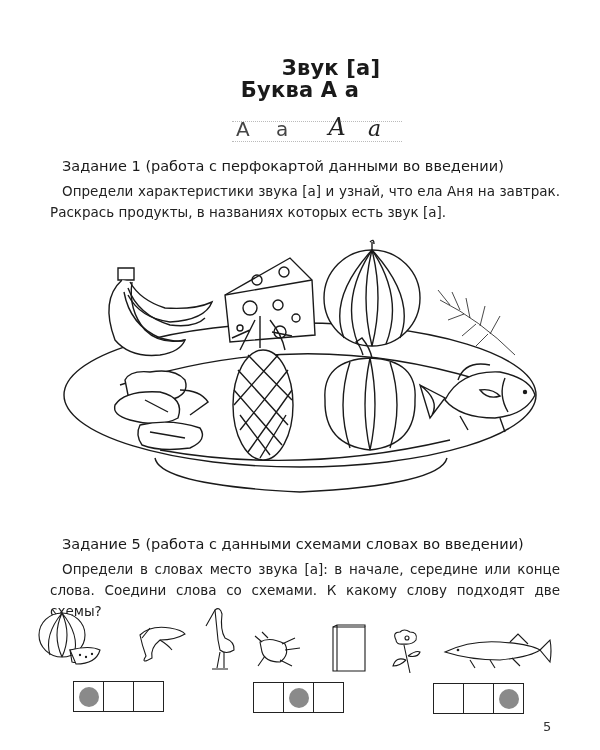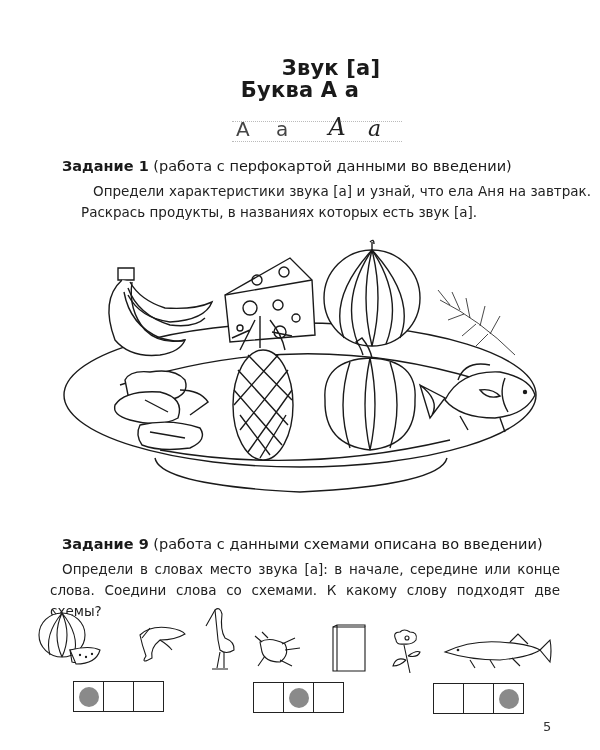--- a/index.html
+++ b/index.html
@@ -23,21 +23,21 @@
     .letters span {
       position: absolute; bottom: 4px; font-size: 20px; color: #444;
     }
     .letters .print { font-family: "DejaVu Sans", sans-serif; font-weight: normal; }
     .letters .script {
       font-family: "DejaVu Serif", serif; font-style: italic; color: #222;
     }
     .task-heading {
       left: 62px; font-size: 14.5px; white-space: nowrap;
     }
-    .task-heading b { font-weight: bold; }
+    .task-heading b { font-weight: normal; }
     .body-text {
       left: 50px; width: 510px; font-size: 13.5px; line-height: 21px;
       text-align: justify; text-indent: 12px; color: #222;
     }
     .scheme {
       display: flex; height: 29px; border: 1px solid #222;
     }
     .scheme .cell {
       width: 29px; height: 29px; border-right: 1px solid #222;
       display: flex; align-items: center; justify-content: center;
@@ -62,21 +62,21 @@
   <span class="print" style="left:4px;">А</span>
   <span class="print" style="left:44px;">а</span>
   <span class="script" style="left:96px; font-size:24px;">А</span>
   <span class="script" style="left:136px; font-size:22px;">а</span>
 </div>
 
 <div class="abs task-heading" style="top:158px;">
   <b>Задание 1</b>
   <span>(работа с перфокартой данными во введении)</span>
 </div>
-<div class="abs body-text" style="top:181px;margin-left:31px;">Определи характеристики звука [а] и узнай, что ела Аня на завтрак. Раскрась продукты, в названиях которых есть звук [а].</div>
+<div class="abs body-text" style="top:181px;">Определи характеристики звука [а] и узнай, что ела Аня на завтрак. Раскрась продукты, в названиях которых есть звук [а].</div>
 
 <svg style="left:60px; top:240px;" width="480" height="270" viewBox="0 0 480 270" fill="none" stroke="#1a1a1a" stroke-width="1.4">
 
   <path d="M95 218 Q100 245 240 252 Q380 245 387 218"></path>
 
   <ellipse cx="240" cy="155" rx="236" ry="72" fill="#fff"></ellipse>
 
   <path d="M60 145 Q240 85 420 140"></path>
   <path d="M100 210 Q240 235 390 200"></path>
 
@@ -141,22 +141,22 @@
     <path d="M385 160 Q400 130 440 132 Q470 138 475 155 Q465 175 435 178 Q400 178 385 160 Z" fill="#fff"></path>
     <path d="M398 140 Q405 120 430 125"></path>
     <path d="M445 138 Q438 155 448 172"></path>
     <circle cx="465" cy="152" r="1.5" fill="#1a1a1a"></circle>
     <path d="M420 150 Q432 148 440 156 Q428 160 420 150 Z"></path>
     <path d="M400 176 L408 190 M440 178 L445 192"></path>
   </g>
 </svg>
 
 <div class="abs task-heading" style="top:536px;">
-  <b>Задание 9</b>
-  <span>(работа с данными схемами описана во введении)</span>
+  <b>Задание 5</b>
+  <span>(работа с данными схемами словах во введении)</span>
 </div>
 <div class="abs body-text" style="top:559px;">Определи в словах место звука [а]: в начале, середине или конце слова. Соедини слова со схемами. К какому слову подходят две схемы?</div>
 
 <svg style="left:0; top:600px;" width="600" height="80" viewBox="0 0 600 80" fill="none" stroke="#1a1a1a" stroke-width="1.1">
   <g>
     <ellipse cx="62" cy="35" rx="23" ry="22" fill="#fff"></ellipse>
     <path d="M62 13 Q52 35 62 57 M62 13 Q72 35 62 57 M62 13 Q44 35 50 55 M62 13 Q80 35 74 55"></path>
     <path d="M56 14 L52 9"></path>
     <path d="M70 52 Q85 48 83 50 L70 52 M70 50 L85 52 Q82 65 72 62 Z"></path>
     <path d="M70 50 Q90 45 100 50 Q96 64 76 64 Z" fill="#fff"></path>

